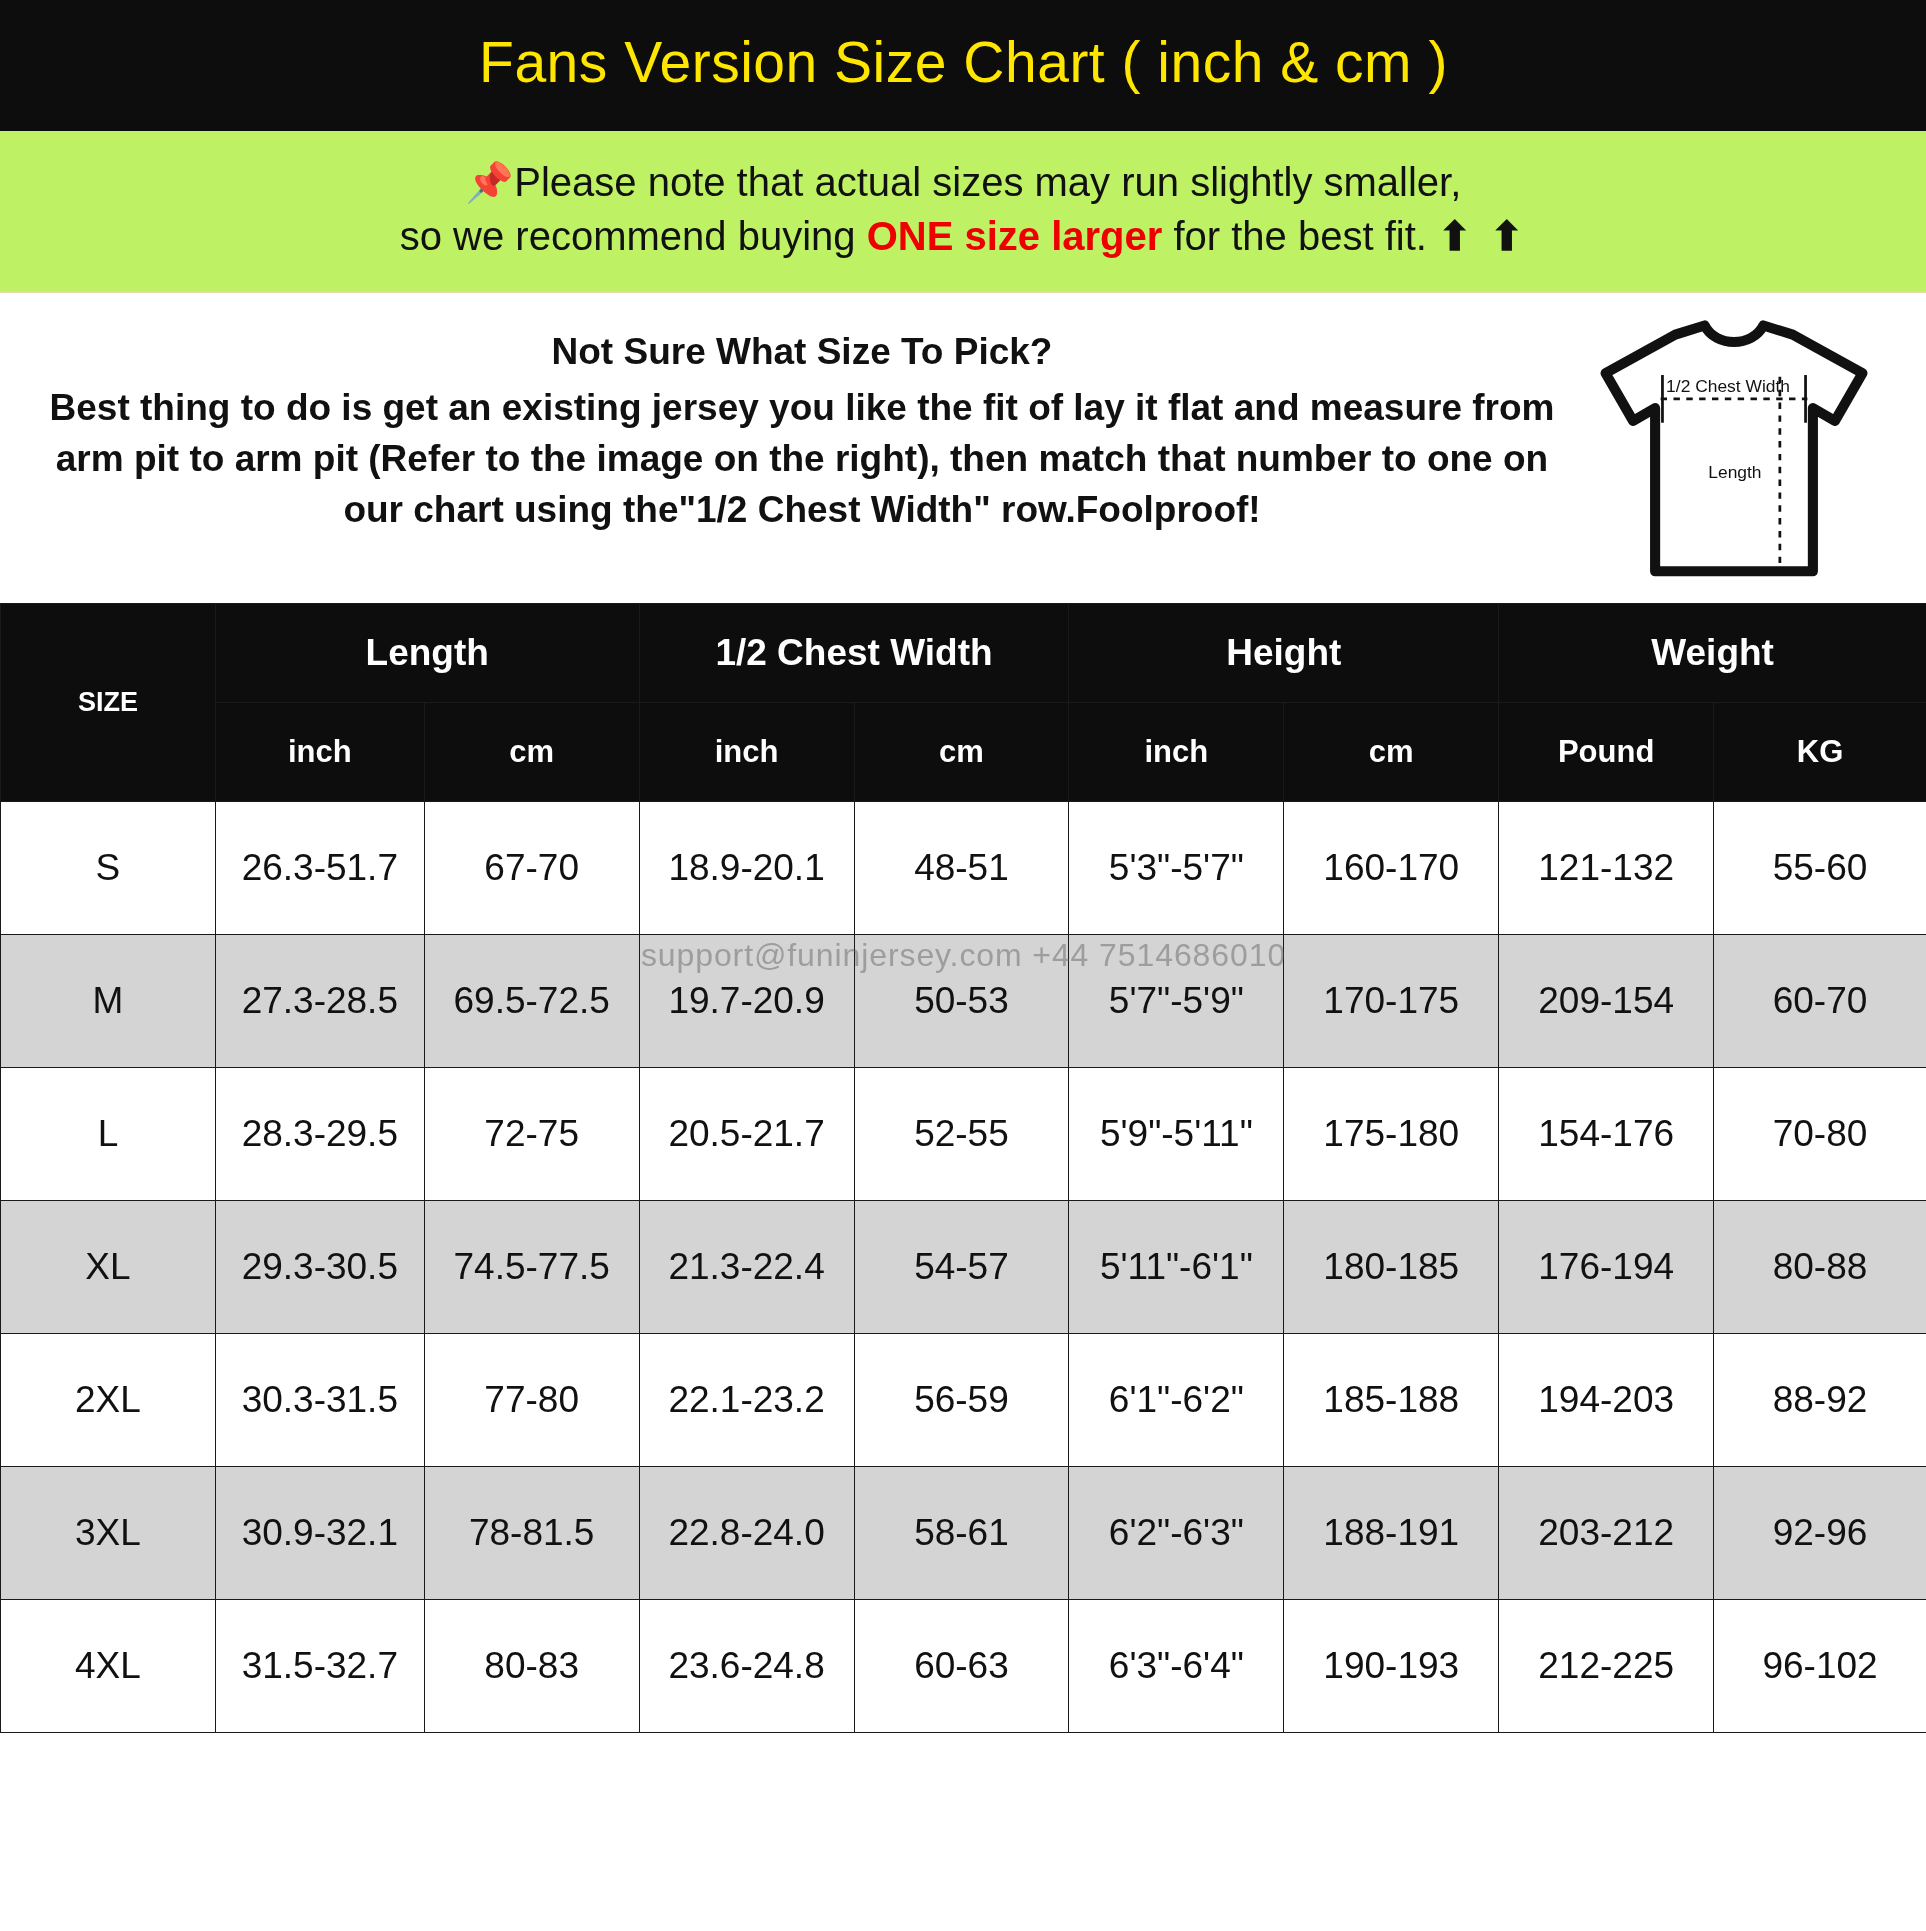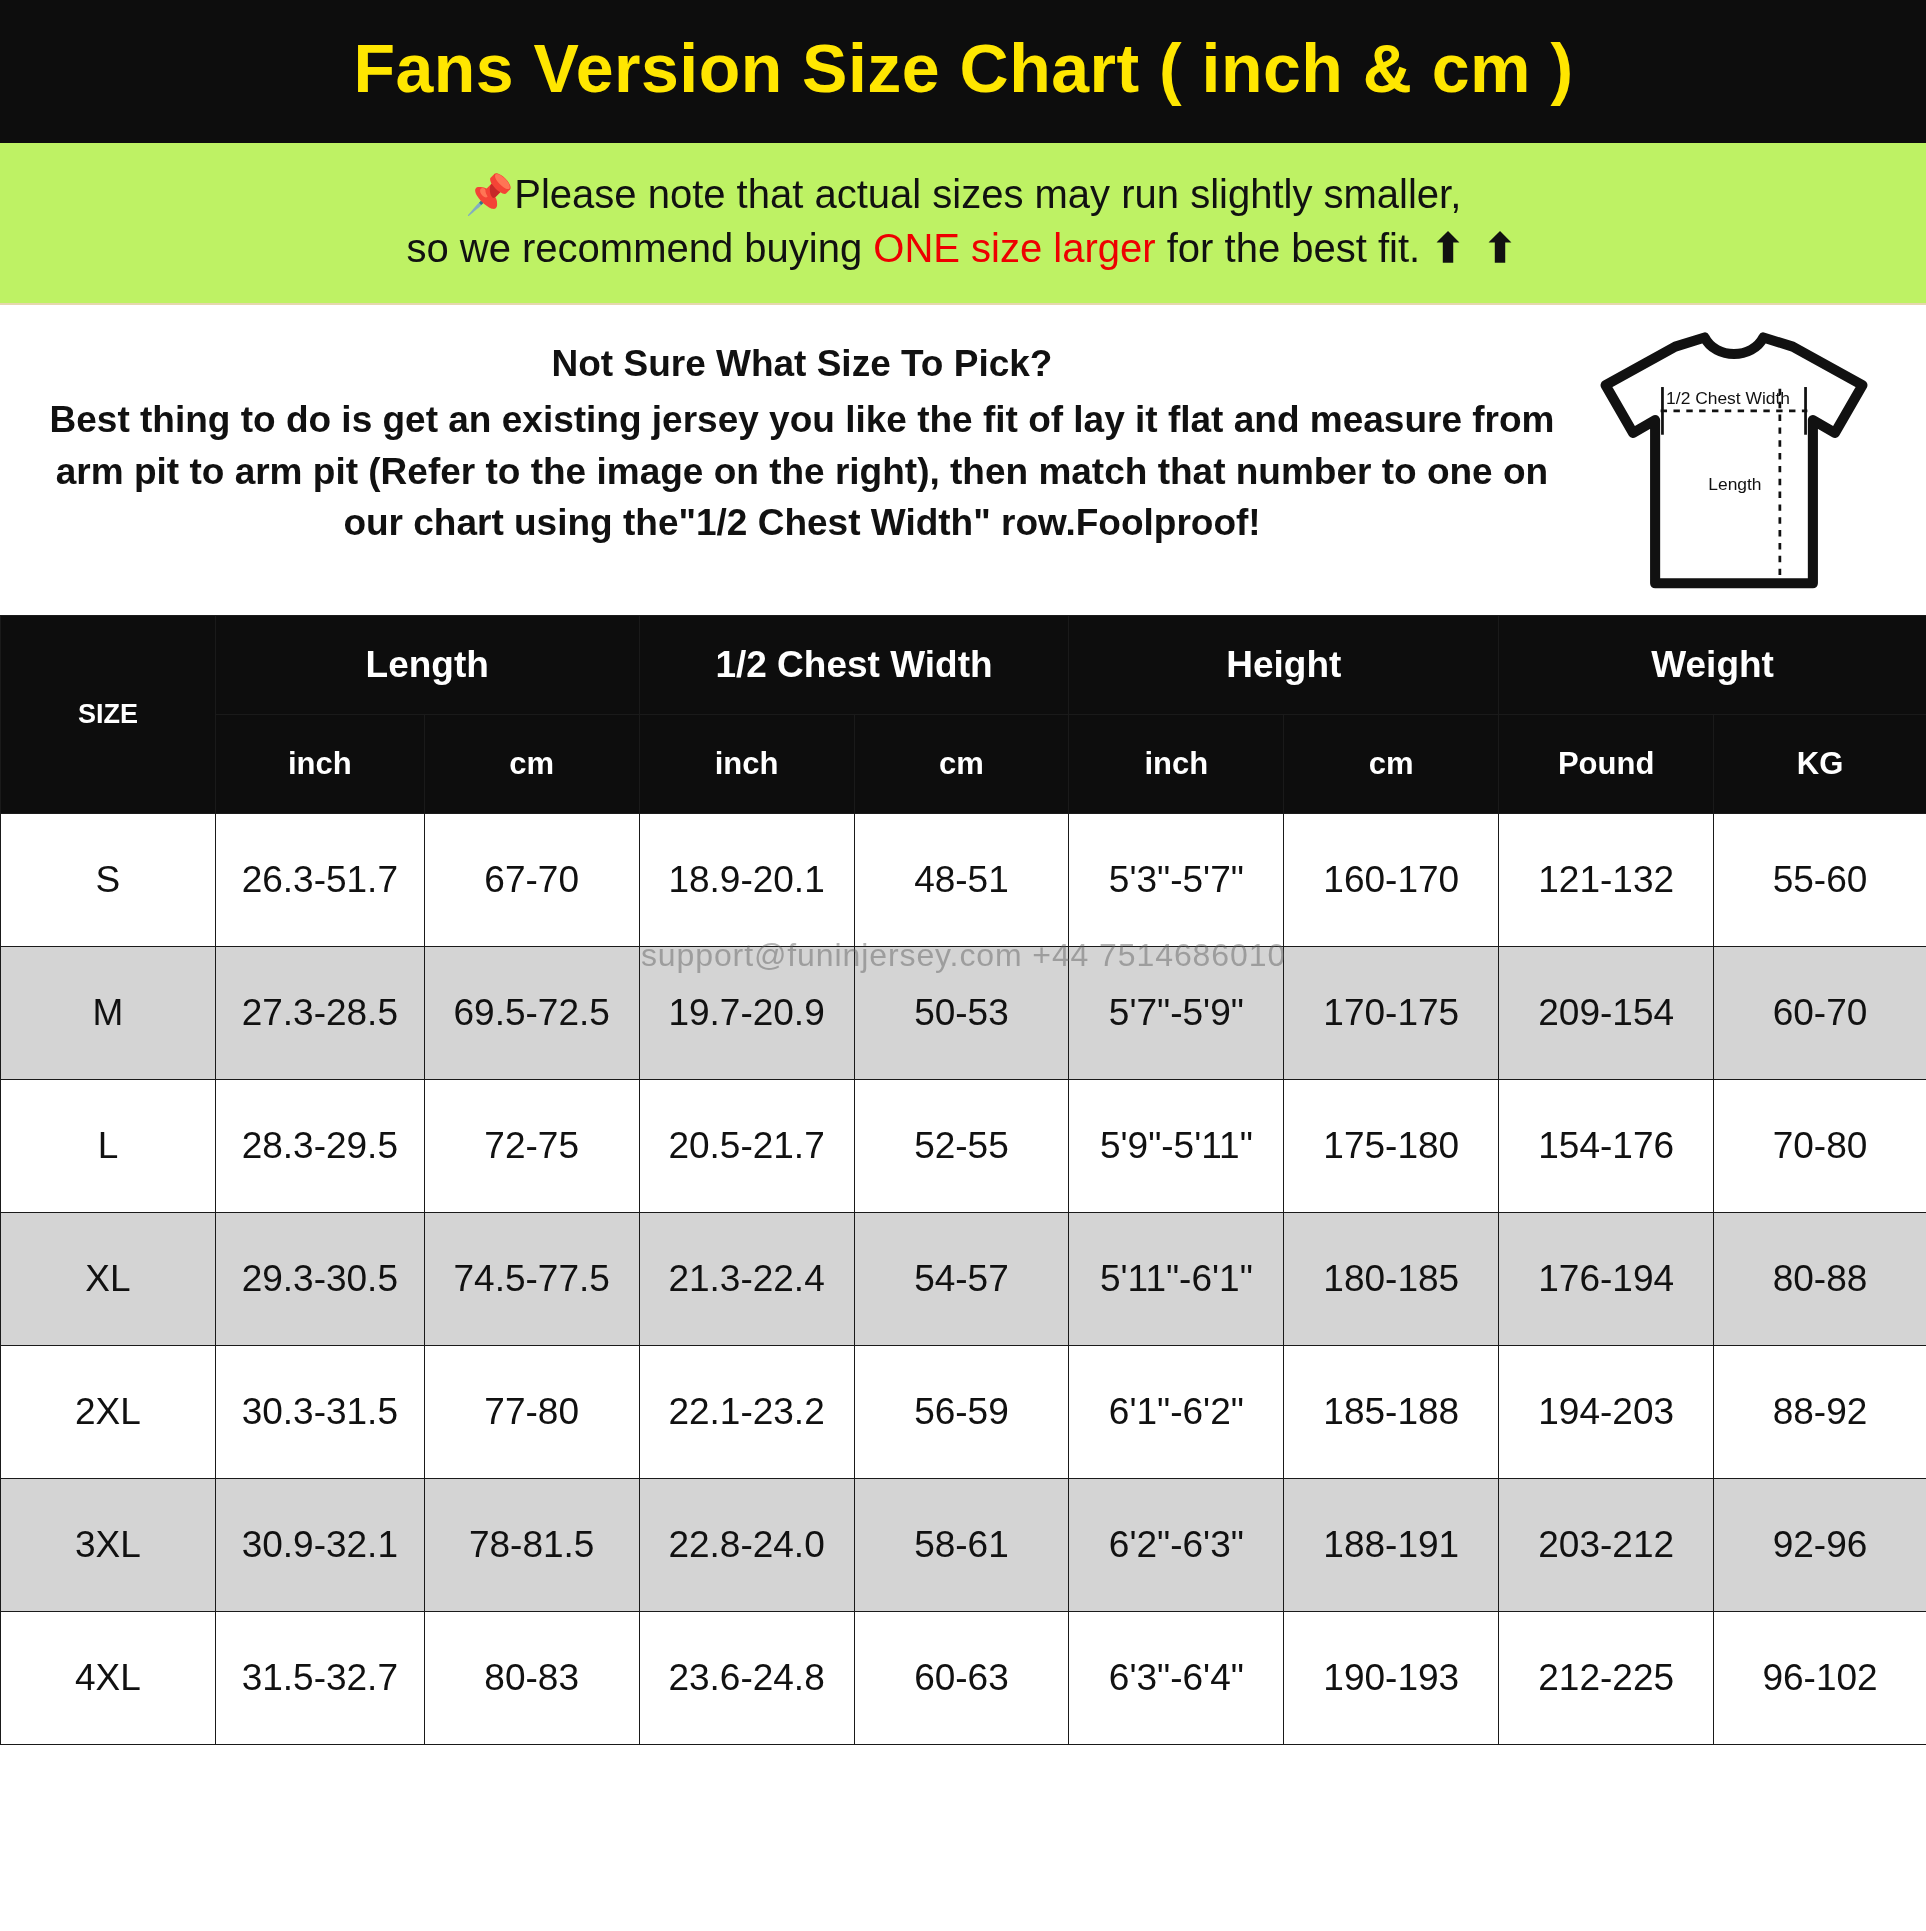--- a/index.html
+++ b/index.html
@@ -18,22 +18,22 @@
   }
 
   
   .title-bar {
     background: #0d0d0d;
     padding: 31px 0 37px 0;
     text-align: center;
   }
   .title-bar .title {
     color: #ffe600;
-    font-size: 68px;
-    font-weight: bold;
+    font-size: 57px;
+    font-weight: normal;
     letter-spacing: 0.5px;
     line-height: 1.1;
   }
 
   
   .note-bar {
     background: #bef264;
     padding: 24px 0 27.5px 0;
     text-align: center;
     border-bottom: 2.8px solid #e6d7ae;
@@ -42,21 +42,21 @@
     font-size: 40px;
     color: #111111;
     line-height: 1.35;
   }
   .note-line .pin {
     color: #d02020;
     font-size: 39px;
   }
   .strong-red {
     color: #ee0000;
-    font-weight: normal;
+    font-weight: bold;
     margin-top: 20px;
   }
   .arrows {
     font-weight: bold;
     letter-spacing: 3.7px;
   }
 
   
   .advice {
     display: flex;

